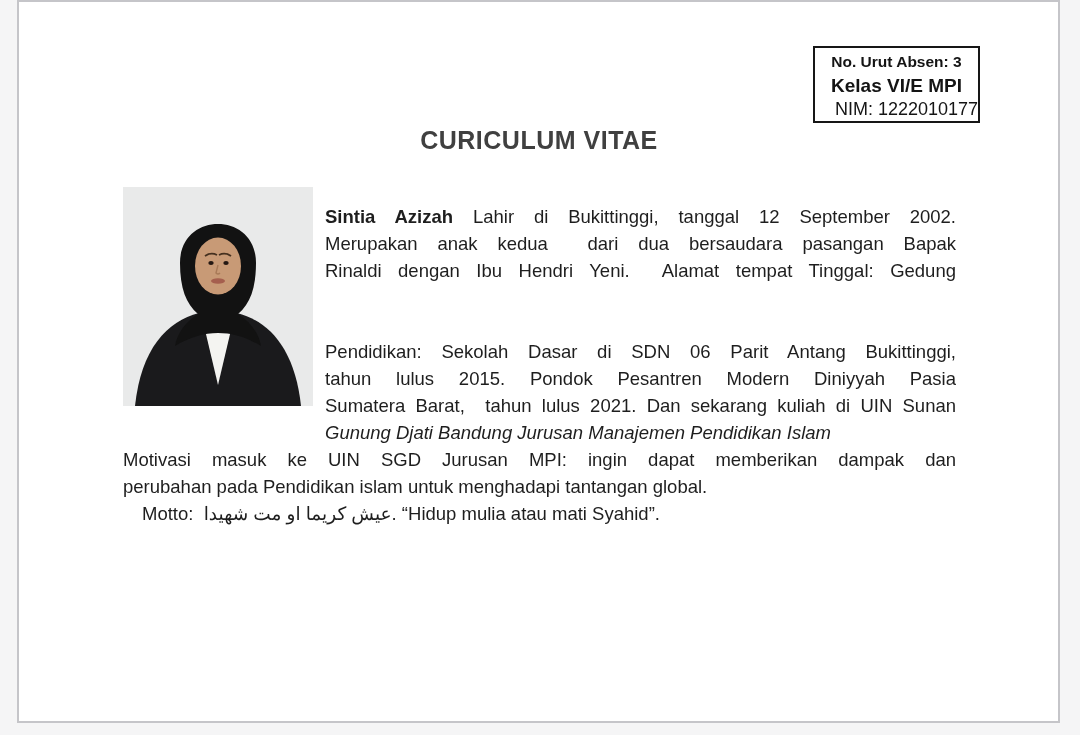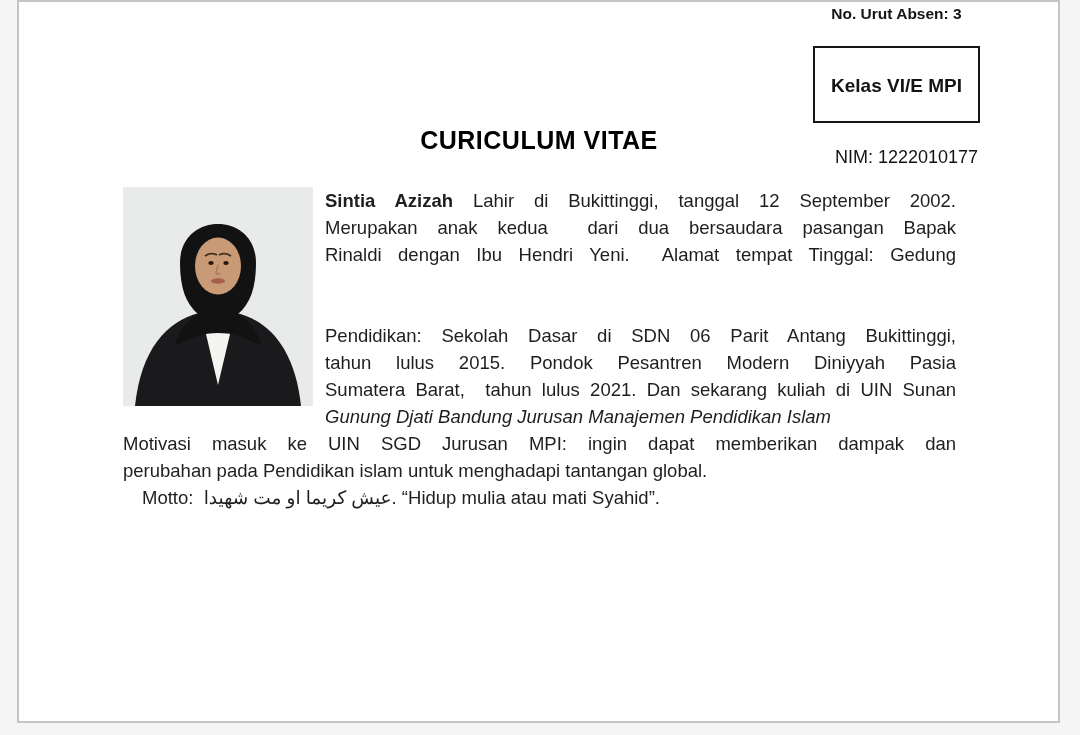--- a/index.html
+++ b/index.html
@@ -13,33 +13,33 @@
     position:absolute;left:17px;top:0;width:1043px;height:723px;
     background:var(--paper_bg,#ffffff);
     border:2px solid var(--paper_border,#c5c5c9);
     box-sizing:border-box;
   }
   .info-box{
     position:absolute;left:813px;top:46px;width:167px;height:77px;
     box-sizing:border-box;border:2px solid var(--box_border,#161616);
     background:var(--paper_bg,#ffffff);
     display:flex;flex-direction:column;justify-content:center;
-    text-align:center;color:#141414;gap:48px;
+    text-align:center;color:#141414;
   }
   .ib1{font-weight:bold;font-size:15.5px;line-height:23px;}
   .ib2{font-weight:bold;font-size:19px;line-height:26px;text-align:center;}
   .ib3{font-weight:normal;font-size:18px;line-height:21px;text-align:right;}
   .title{
     position:absolute;left:18px;top:126px;width:1042px;margin:0;
     text-align:center;font-size:25px;font-weight:bold;letter-spacing:.5px;
-    color:#000000;
+    color:#404040;
   }
   .photo{position:absolute;left:123px;top:187px;width:190px;height:219px;}
   .photo svg{display:block;}
-  .body-lines{position:absolute;left:0;top:0;width:1080px;height:593px;}
+  .body-lines{position:absolute;left:0;top:16px;width:1080px;height:593px;}
   .line{
     position:absolute;height:27px;line-height:27px;overflow:hidden;
     font-size:18.5px;color:var(--text,#1e1e1e);white-space:pre-wrap;
   }
   .span-indent{left:325px;width:631px;}
   .span-full{left:123px;width:833px;}
   .just{text-align:justify;text-align-last:justify;}
   .just::after{content:"";display:inline-block;width:100%;}
   .b{font-weight:bold;}
   .ar{direction:rtl;unicode-bidi:isolate;}

